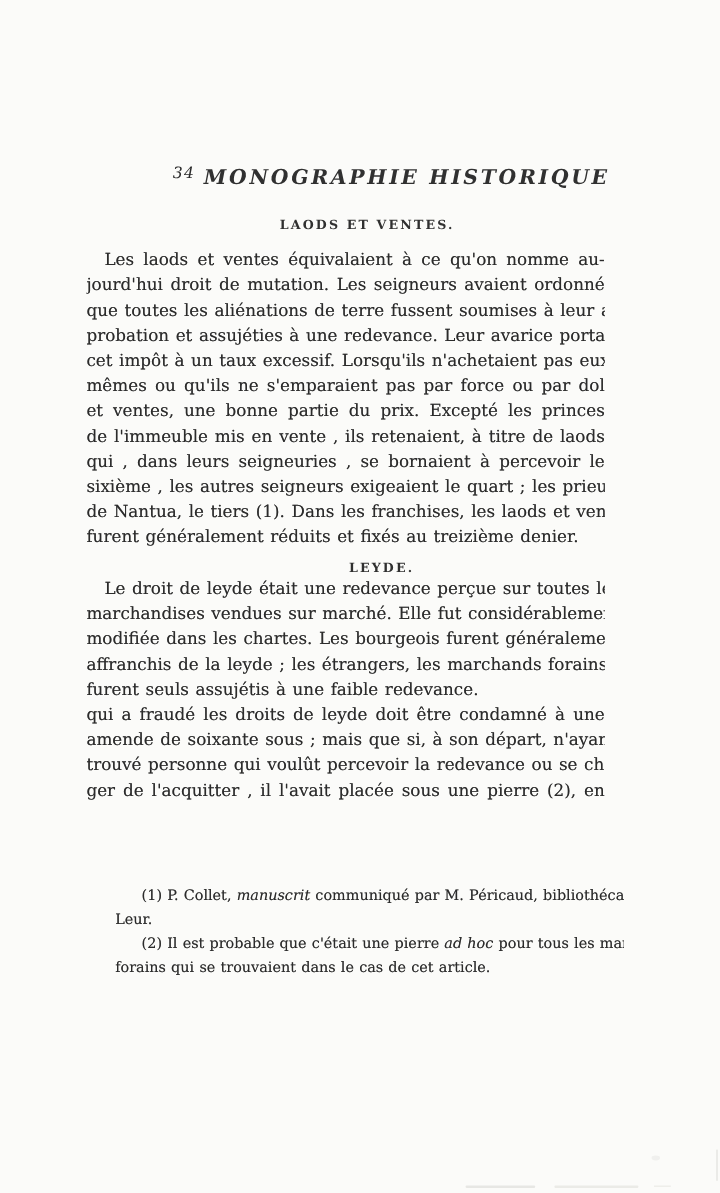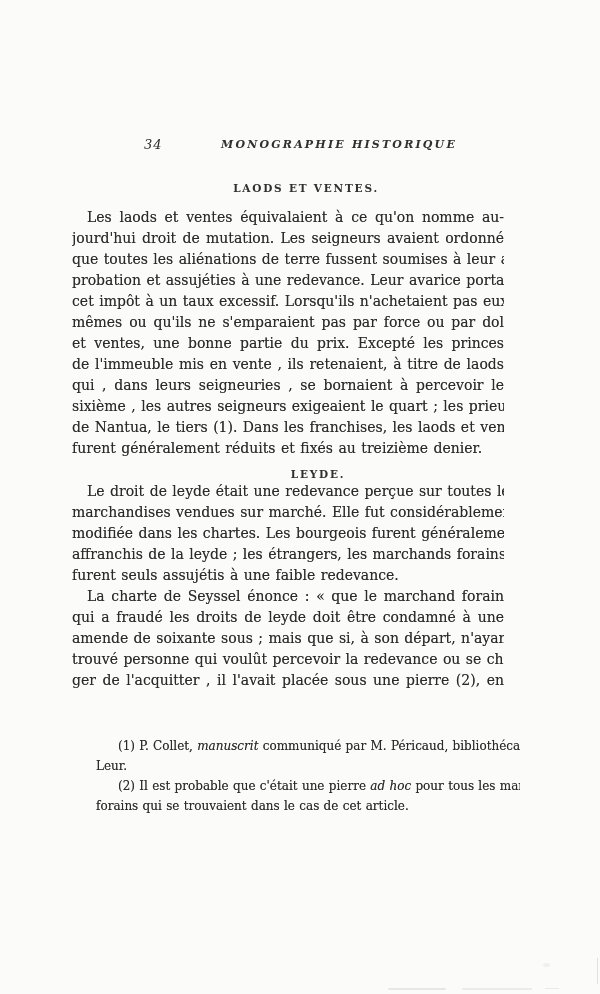--- a/index.html
+++ b/index.html
@@ -22,21 +22,21 @@
   .header{
     position:absolute;top:137px;left:88px;width:432px;height:16px;font-style:italic;
   }
   .page-number{
     position:absolute;left:56px;top:0;
     font-size:13px;letter-spacing:1px;color:var(--ink);
   }
   .running-title{
     position:absolute;left:12px;right:0;top:1px;text-align:center;
     transform:translateX(29px);
-    font-size:11px;font-weight:700;letter-spacing:2.2px;
+    font-size:17px;font-weight:700;letter-spacing:2.2px;
     color:#303030;
   }
   
   .textblock{
     position:absolute;top:181px;left:72px;width:432px;
   }
   .section-heading{
     height:14px;line-height:14px;text-align:center;
     font-size:10.5px;font-weight:700;letter-spacing:1.8px;color:#303030;
   }
@@ -102,21 +102,20 @@
       <div class="section">
         <div class="section-heading">LEYDE.</div>
         <div class="para">
           <div class="line first">Le droit de leyde était une redevance perçue sur toutes les</div>
           <div class="line">marchandises vendues sur marché. Elle fut considérablement</div>
           <div class="line">modifiée dans les chartes. Les bourgeois furent généralement</div>
           <div class="line">affranchis de la leyde ; les étrangers, les marchands forains</div>
           <div class="line endline">furent seuls assujétis à une faible redevance.</div>
         </div>
         <div class="para">
-          <div class="line first">La charte de Seyssel énonce : « que le marchand forain</div>
           <div class="line">qui a fraudé les droits de leyde doit être condamné à une</div>
           <div class="line">amende de soixante sous ; mais que si, à son départ, n'ayant</div>
           <div class="line">trouvé personne qui voulût percevoir la redevance ou se char-</div>
           <div class="line">ger de l'acquitter , il l'avait placée sous une pierre (2), en</div>
         </div>
       </div>
     </div>
 
   <div class="footnotes" id="footnotes">
       <div class="para">

